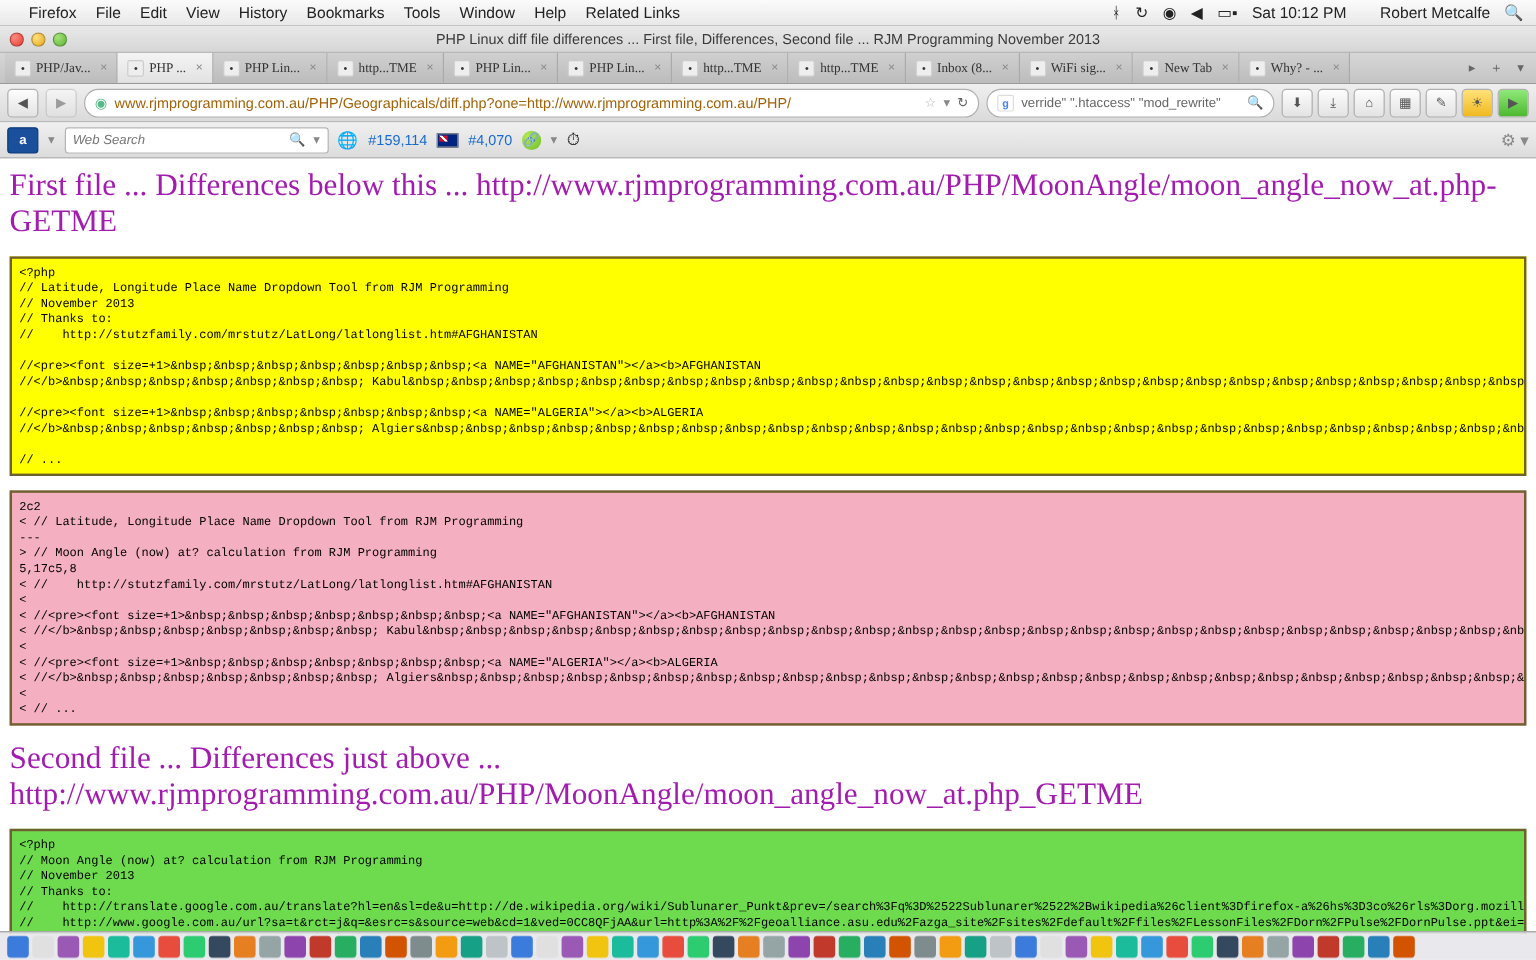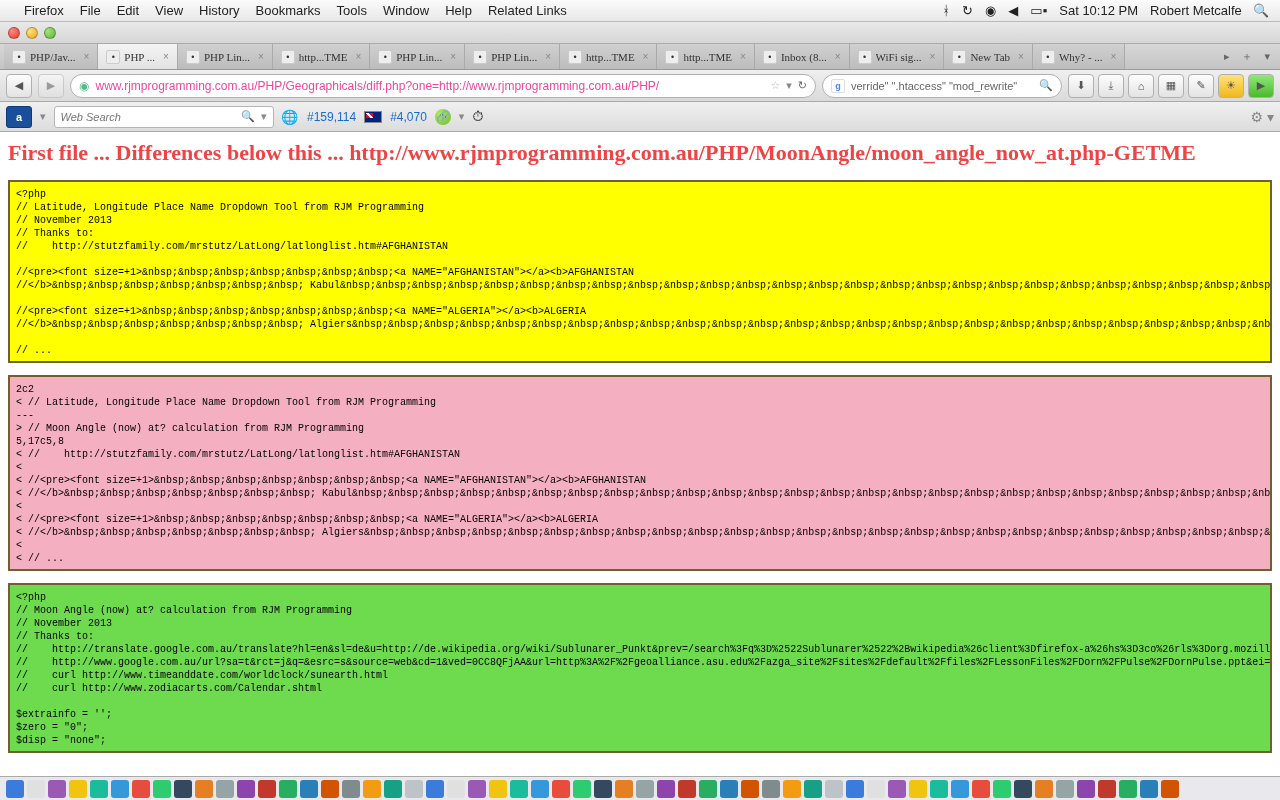--- a/index.html
+++ b/index.html
@@ -3,61 +3,61 @@
 <meta charset="utf-8">
 <style>
 * { margin:0; padding:0; box-sizing:border-box; }
 body { font-family:"Lucida Grande","Helvetica Neue",Arial,sans-serif; font-size:11px; background:#fff; overflow:hidden; width:1280px; height:800px; }
 .menubar { height:22px; background:linear-gradient(#fbfbfb,#e8e8e8); border-bottom:1px solid #bbb; display:flex; align-items:center; padding:0 10px; font-size:13px; color:#222; }
 .menubar .apple { font-size:15px; margin-right:14px; }
 .menubar .mitem { margin-right:16px; }
 .menubar .spacer { flex:1; }
 .menubar .ricon { margin-left:12px; font-size:13px; }
 .menubar .clock { margin-left:12px; font-weight:500; }
-.menubar .user { margin-left:12px; }
+.menubar .user { margin-left:28px; }
 .titlebar { height:22px; background:linear-gradient(#e9e9e9,#d6d6d6); border-bottom:1px solid #aaa; display:flex; align-items:center; font-size:12px; color:#3a3a3a; position:relative; }
 .traffic { display:flex; gap:6px; padding:0 8px; }
 .tl { width:12px; height:12px; border-radius:50%; border:0.5px solid rgba(0,0,0,.25); }
 .tl.r { background:radial-gradient(circle at 30% 30%,#ff8a80,#e33e32); }
 .tl.y { background:radial-gradient(circle at 30% 30%,#ffe082,#e6a817); }
 .tl.g { background:radial-gradient(circle at 30% 30%,#a5e37a,#5fb43a); }
 .wtitle { position:absolute; left:50%; transform:translateX(-50%); white-space:nowrap; }
 .tabs { height:26px; background:linear-gradient(#d7d7d7,#c4c4c4); border-bottom:1px solid #999; display:flex; align-items:stretch; padding:0 4px; }
 .tab { display:flex; align-items:center; padding:0 8px; border-right:1px solid #aaa; background:linear-gradient(#d0d0d0,#bcbcbc); max-width:100px; font-size:11px; color:#333; gap:4px; cursor:pointer; }
 .tab.active { background:linear-gradient(#f4f4f4,#e2e2e2); }
 .tab .fav { width:14px; height:14px; background:#eee; border:1px solid #ccc; border-radius:2px; font-size:9px; display:flex; align-items:center; justify-content:center; }
 .tab .cx { margin-left:4px; color:#888; font-size:10px; }
 .tab .lbl { white-space:nowrap; overflow:hidden; text-overflow:ellipsis; max-width:60px;font-family:Liberation Serif, serif; }
 .tabs .tabend { margin-left:auto; display:flex; align-items:center; color:#666; }
 .tabs .tabend span { padding:0 6px; }
 .navbar { height:32px; background:linear-gradient(#efefef,#dadada); border-bottom:1px solid #aaa; display:flex; align-items:center; padding:0 6px; gap:6px; }
 .navbtn { width:26px; height:24px; border:1px solid #b0b0b0; border-radius:4px; background:linear-gradient(#fdfdfd,#e3e3e3); display:flex; align-items:center; justify-content:center; color:#555; cursor:pointer; }
 .urlwrap { flex:1; display:flex; align-items:center; height:24px; border:1px solid #b0b0b0; border-radius:12px; background:#fff; padding:0 8px; gap:6px; overflow:hidden; }
 .urlwrap .globe { color:#5b8; font-size:12px; }
-.urlwrap .url { flex:1; color:#ec4899; white-space:nowrap; overflow:hidden; font-size:12px; }
+.urlwrap .url { flex:1; color:#a16207; white-space:nowrap; overflow:hidden; font-size:12px; }
 .urlwrap .star { color:#bbb; }
 .searchwrap { width:240px; display:flex; align-items:center; height:24px; border:1px solid #b0b0b0; border-radius:12px; background:#fff; padding:0 8px; gap:6px; overflow:hidden; }
 .searchwrap .g { width:14px; height:14px; background:#fff; border:1px solid #ddd; font-size:9px; display:flex; align-items:center; justify-content:center; color:#4285f4; font-weight:bold; border-radius:2px; }
 .searchwrap .st { flex:1; color:#666; font-size:11px; white-space:nowrap; overflow:hidden; }
 .searchwrap .mag { color:#888; }
 .navright { display:flex; gap:4px; }
 .toolbar2 { height:30px; background:linear-gradient(#f0f0f0,#dcdcdc); border-bottom:1px solid #aaa; display:flex; align-items:center; padding:0 6px; gap:8px; }
 .tb2btn { width:26px; height:22px; border:1px solid #b5b5b5; border-radius:3px; background:linear-gradient(#fff,#e6e6e6); display:flex; align-items:center; justify-content:center; cursor:pointer; }
 .tb2btn.a { background:#1a4f9c; color:#fff; border-color:#0d3a7a; font-weight:bold; }
 .websearch { flex:0 0 220px; height:22px; border:1px solid #b5b5b5; border-radius:3px; background:#fff; display:flex; align-items:center; padding:0 6px; gap:6px; }
 .websearch input { border:none; outline:none; flex:1; color:#aaa; font-size:11px; font-style:italic; }
 .websearch .mag { color:#888; }
 .rank { color:#176bd0; font-size:12px; }
 .flag { width:18px; height:12px; display:inline-block; border:1px solid #888; position:relative; }
 .flag.au { background:#00247d; }
 .flag.au::after { content:""; position:absolute; left:1px; top:1px; width:7px; height:5px; background:linear-gradient(45deg,#cf142b 40%,#fff 40%,#fff 60%,#cf142b 60%); }
 .pill { display:inline-flex; align-items:center; justify-content:center; width:16px; height:16px; border-radius:50%; background:radial-gradient(circle at 30% 30%,#b5e853,#6fbf2b); }
 .toolbar2 .right { margin-left:auto; }
 .content { height:646px; overflow:auto; padding:6px 8px 2px 8px; }
-h2 { font-family:"Times New Roman",serif; font-size:22px; font-weight:bold; margin:2px 0 14px 0; color:#ef4444; }
+h2 { font-family:"Times New Roman",serif; font-size:26px; font-weight:normal; margin:2px 0 14px 0; color:#a21caf; }
 pre.block { border:2px solid #706030; padding:6px 4px 4px 6px; font-family:"Courier New",monospace; font-size:10px; line-height:13px; white-space:pre; overflow:hidden; color:#000; margin-bottom:12px; }
 pre.b1 { background:#ffff00; }
 pre.b2 { background:#f4b0c0; }
 pre.b3 { background:#6eda4e; }
 .dock { position:absolute; bottom:0; left:0; right:0; height:24px; background:rgba(230,230,235,.92); border-top:1px solid #aaa; display:flex; align-items:center; padding:0 6px; gap:3px; overflow:hidden; }
 .dicon { width:18px; height:18px; border-radius:3px; }
 </style>
 </head>
 <body>
 
@@ -83,20 +83,21 @@
   <span class="user">Robert Metcalfe</span>
   <span class="ricon">🔍</span>
 </div>
 
 <div class="titlebar">
   <div class="traffic">
     <div class="tl r"></div>
     <div class="tl y"></div>
     <div class="tl g"></div>
   </div>
+  <div class="wtitle">PHP Linux diff file differences ... First file, Differences, Second file ... RJM Programming November 2013</div>
 </div>
 
 <div class="tabs" id="tabs">
     <div class="tab">
       <span class="fav">•</span>
       <span class="lbl">PHP/Jav...</span>
       <span class="cx">×</span>
     </div>
     <div class="tab active">
       <span class="fav">•</span>
@@ -227,20 +228,21 @@
 5,17c5,8
 &lt; //    http://stutzfamily.com/mrstutz/LatLong/latlonglist.htm#AFGHANISTAN
 &lt; 
 &lt; //&lt;pre&gt;&lt;font size=+1&gt;&amp;nbsp;&amp;nbsp;&amp;nbsp;&amp;nbsp;&amp;nbsp;&amp;nbsp;&amp;nbsp;&lt;a NAME="AFGHANISTAN"&gt;&lt;/a&gt;&lt;b&gt;AFGHANISTAN
 &lt; //&lt;/b&gt;&amp;nbsp;&amp;nbsp;&amp;nbsp;&amp;nbsp;&amp;nbsp;&amp;nbsp;&amp;nbsp; Kabul&amp;nbsp;&amp;nbsp;&amp;nbsp;&amp;nbsp;&amp;nbsp;&amp;nbsp;&amp;nbsp;&amp;nbsp;&amp;nbsp;&amp;nbsp;&amp;nbsp;&amp;nbsp;&amp;nbsp;&amp;nbsp;&amp;nbsp;&amp;nbsp;&amp;nbsp;&amp;nbsp;&amp;nbsp;&amp;nbsp;&amp;nbsp;&amp;nbsp;&amp;nbsp;&amp;nbsp;&amp;nbsp;&amp;nbsp;&amp;nbsp;&amp;nbsp;&amp;nbsp;&amp;nbsp;&amp;nbsp; 34&amp;deg; 35' N&amp;nbsp;&amp;nbsp;&amp;nbsp;&amp;nbsp;&amp;nbsp; 69&amp;deg; 12' E&lt;/font&gt;&lt;/pre&gt;
 &lt; 
 &lt; //&lt;pre&gt;&lt;font size=+1&gt;&amp;nbsp;&amp;nbsp;&amp;nbsp;&amp;nbsp;&amp;nbsp;&amp;nbsp;&amp;nbsp;&lt;a NAME="ALGERIA"&gt;&lt;/a&gt;&lt;b&gt;ALGERIA
 &lt; //&lt;/b&gt;&amp;nbsp;&amp;nbsp;&amp;nbsp;&amp;nbsp;&amp;nbsp;&amp;nbsp;&amp;nbsp; Algiers&amp;nbsp;&amp;nbsp;&amp;nbsp;&amp;nbsp;&amp;nbsp;&amp;nbsp;&amp;nbsp;&amp;nbsp;&amp;nbsp;&amp;nbsp;&amp;nbsp;&amp;nbsp;&amp;nbsp;&amp;nbsp;&amp;nbsp;&amp;nbsp;&amp;nbsp;&amp;nbsp;&amp;nbsp;&amp;nbsp;&amp;nbsp;&amp;nbsp;&amp;nbsp;&amp;nbsp;&amp;nbsp;&amp;nbsp;&amp;nbsp;&amp;nbsp;&amp;nbsp; 36&amp;deg; 46' N&amp;nbsp;&amp;nbsp;&amp;nbsp;&amp;nbsp;&amp;nbsp; 30&amp;deg;  3' E&lt;/font&gt;&lt;/pre&gt;
 &lt; 
 &lt; // ...</pre>
+  <h2>Second file ... Differences just above ... http://www.rjmprogramming.com.au/PHP/MoonAngle/moon_angle_now_at.php_GETME</h2>
   <pre class="block b3">&lt;?php
 // Moon Angle (now) at? calculation from RJM Programming
 // November 2013
 // Thanks to:
 //    http://translate.google.com.au/translate?hl=en&amp;sl=de&amp;u=http://de.wikipedia.org/wiki/Sublunarer_Punkt&amp;prev=/search%3Fq%3D%2522Sublunarer%2522%2Bwikipedia%26client%3Dfirefox-a%26hs%3D3co%26rls%3Dorg.mozilla:en-US:official%26biw%3D1213%26b
 //    http://www.google.com.au/url?sa=t&amp;rct=j&amp;q=&amp;esrc=s&amp;source=web&amp;cd=1&amp;ved=0CC8QFjAA&amp;url=http%3A%2F%2Fgeoalliance.asu.edu%2Fazga_site%2Fsites%2Fdefault%2Ffiles%2FLessonFiles%2FDorn%2FPulse%2FDornPulse.ppt&amp;ei=QTGRUuiXEcGtiAfwl1GICw&amp;usg=AFQjCN
 //    curl http://www.timeanddate.com/worldclock/sunearth.html
 //    curl http://www.zodiacarts.com/Calendar.shtml
 
 $extrainfo = '';

